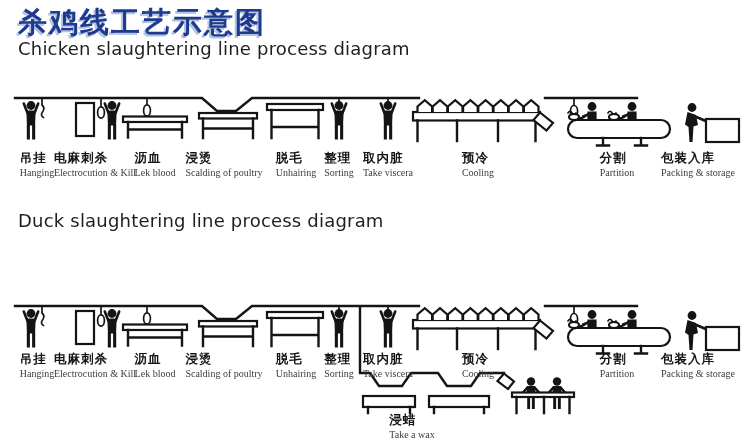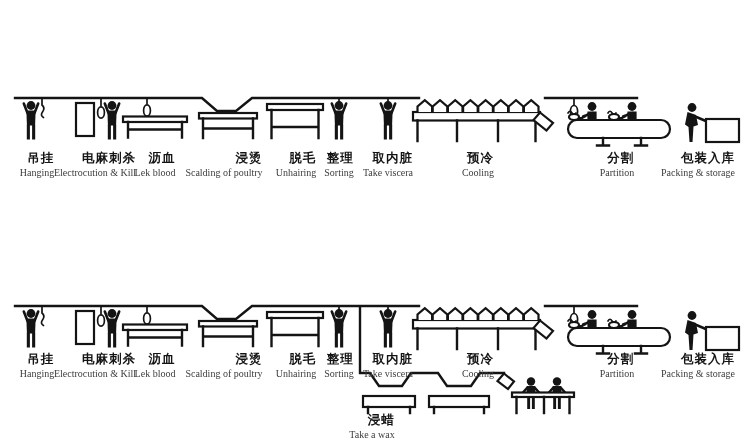--- a/index.html
+++ b/index.html
@@ -2,21 +2,21 @@
 <html><head>
 <meta charset="utf-8">
 <style>
   html,body{margin:0;padding:0;background:#fff;}
   .canvas{position:relative;width:750px;height:446px;background:#ffffff;overflow:hidden;
           font-family:"DejaVu Sans",sans-serif;}
   .title-block{position:absolute;left:18px;}
   .zh-title{margin:0;font-size:29px;font-weight:bold;color:#1d3a8f;letter-spacing:2px;
             line-height:1.05;text-shadow:-2px 2px 0 #b4c3e4;}
   .en-title{margin:2px 0 0 0;font-size:18px;font-weight:500;color:#1f1f1f;letter-spacing:0.2px;line-height:1.1;}
-  .st{position:absolute;transform:translateX(-50%);text-align:right;white-space:nowrap;}
+  .st{position:absolute;transform:translateX(-50%);text-align:left;white-space:nowrap;}
   .st-zh{font-size:12.5px;font-weight:bold;color:#141414;letter-spacing:1px;line-height:1.15;}
   .st-en{font-size:10px;color:#3c3c3c;margin-top:2px;line-height:1.1;font-family:Liberation Serif, serif;}
   svg{position:absolute;left:0;top:0;}
   .ln{stroke:#141414;stroke-width:2.4;fill:none;stroke-linecap:square;}
   .lnthin{stroke:#141414;stroke-width:1.7;fill:none;stroke-linecap:round;}
   .fw{fill:#ffffff;stroke:#141414;stroke-width:2.2;}
   .fb{fill:#141414;stroke:none;}
   .arm{stroke:#141414;stroke-width:2.6;fill:none;stroke-linecap:round;}
 </style>
 </head>
@@ -148,21 +148,26 @@
         <g>
           <use href="#fig-kid" x="531" y="377"></use>
           <use href="#fig-kid" x="557" y="377"></use>
           <rect class="fw" x="512" y="392.5" width="62" height="4.5" stroke-width="2"></rect>
           <path class="ln" d="M516.5,397 V413 M544,397 V413 M569.5,397 V413"></path>
         </g>
       </g>
     </g>
   </svg>
 
+  <div class="title-block" style="top:7px">
+    <h1 class="zh-title">杀鸡线工艺示意图</h1>
+    <h2 class="en-title">Chicken slaughtering line process diagram</h2>
+  </div>
   <div class="title-block" style="top:209px">
+    <h2 class="en-title">Duck slaughtering line process diagram</h2>
   </div>
 
   <div class="st" style="left:37px;top:151px">
     <div class="st-zh">吊挂</div>
     <div class="st-en">Hanging</div>
   </div>
   <div class="st" style="left:95px;top:151px">
     <div class="st-zh">电麻刺杀</div>
     <div class="st-en">Electrocution &amp; Kill</div>
   </div>
@@ -233,18 +238,18 @@
   </div>
   <div class="st" style="left:617px;top:352px">
     <div class="st-zh">分割</div>
     <div class="st-en">Partition</div>
   </div>
   <div class="st" style="left:698px;top:352px">
     <div class="st-zh">包装入库</div>
     <div class="st-en">Packing &amp; storage</div>
   </div>
 
-  <div class="st" style="left:372px;top:413px">
+  <div class="st" style="left:412px;top:413px">
     <div class="st-zh">浸蜡</div>
     <div class="st-en">Take a wax</div>
   </div>
 
 </div>
 
 </body></html>

